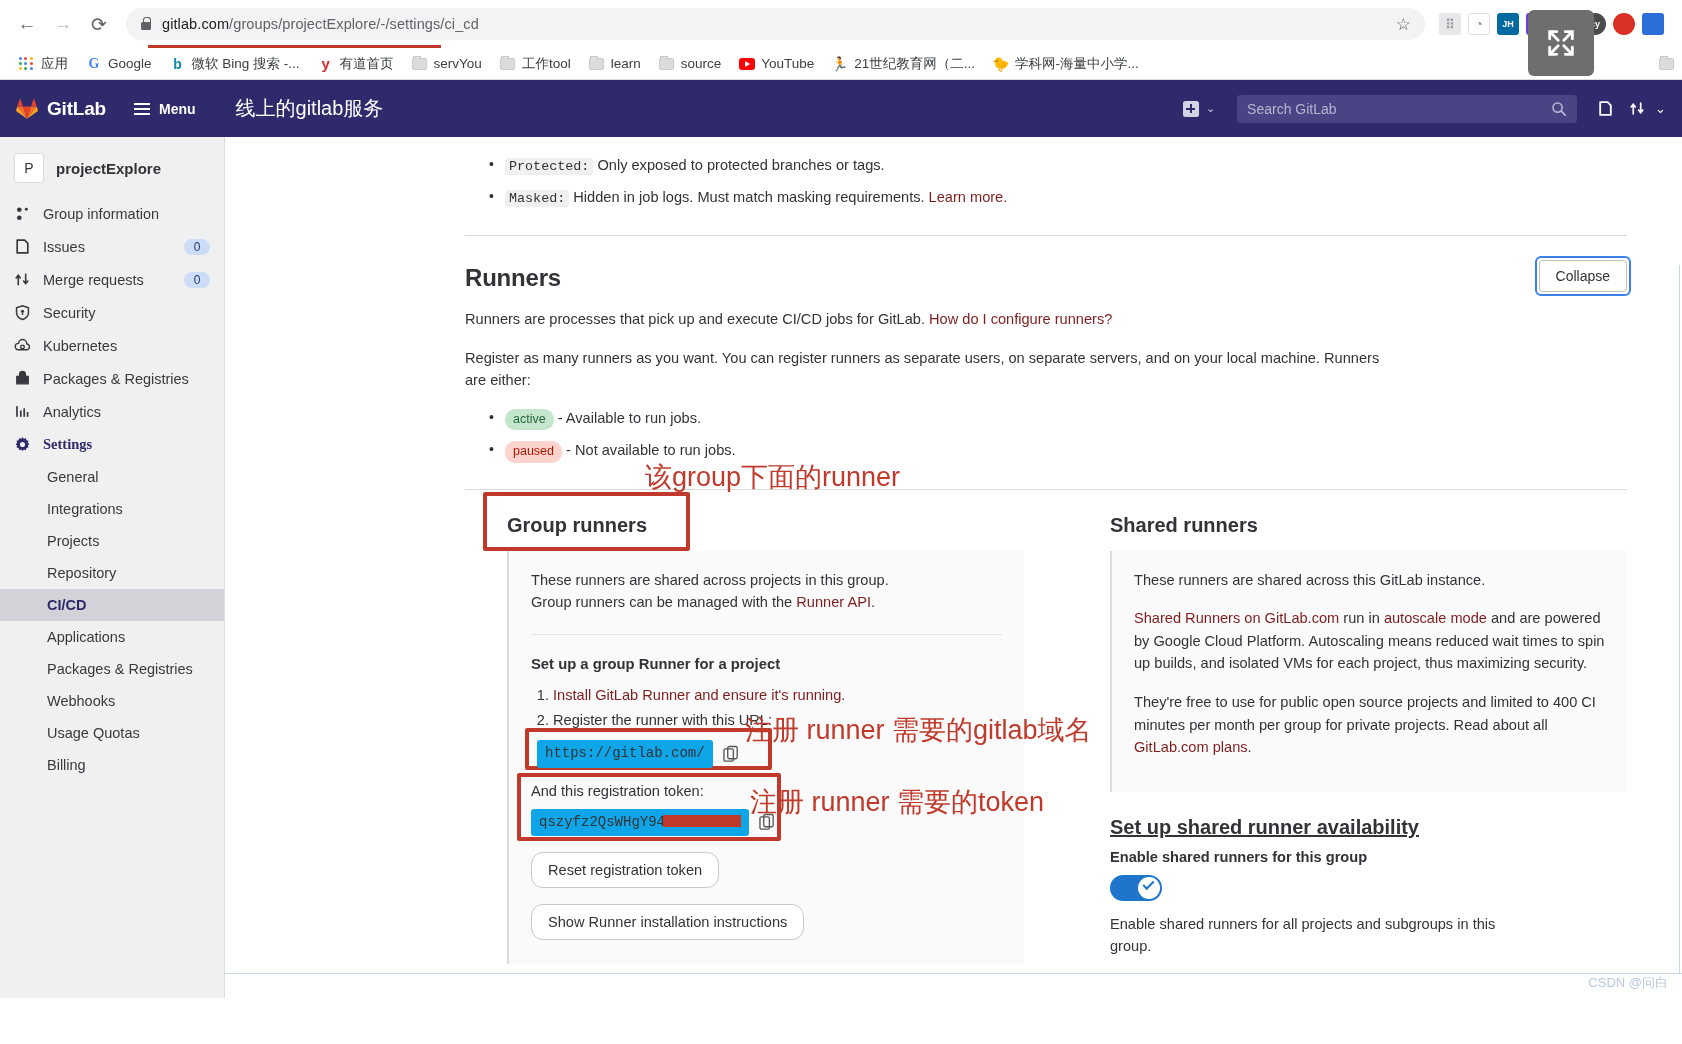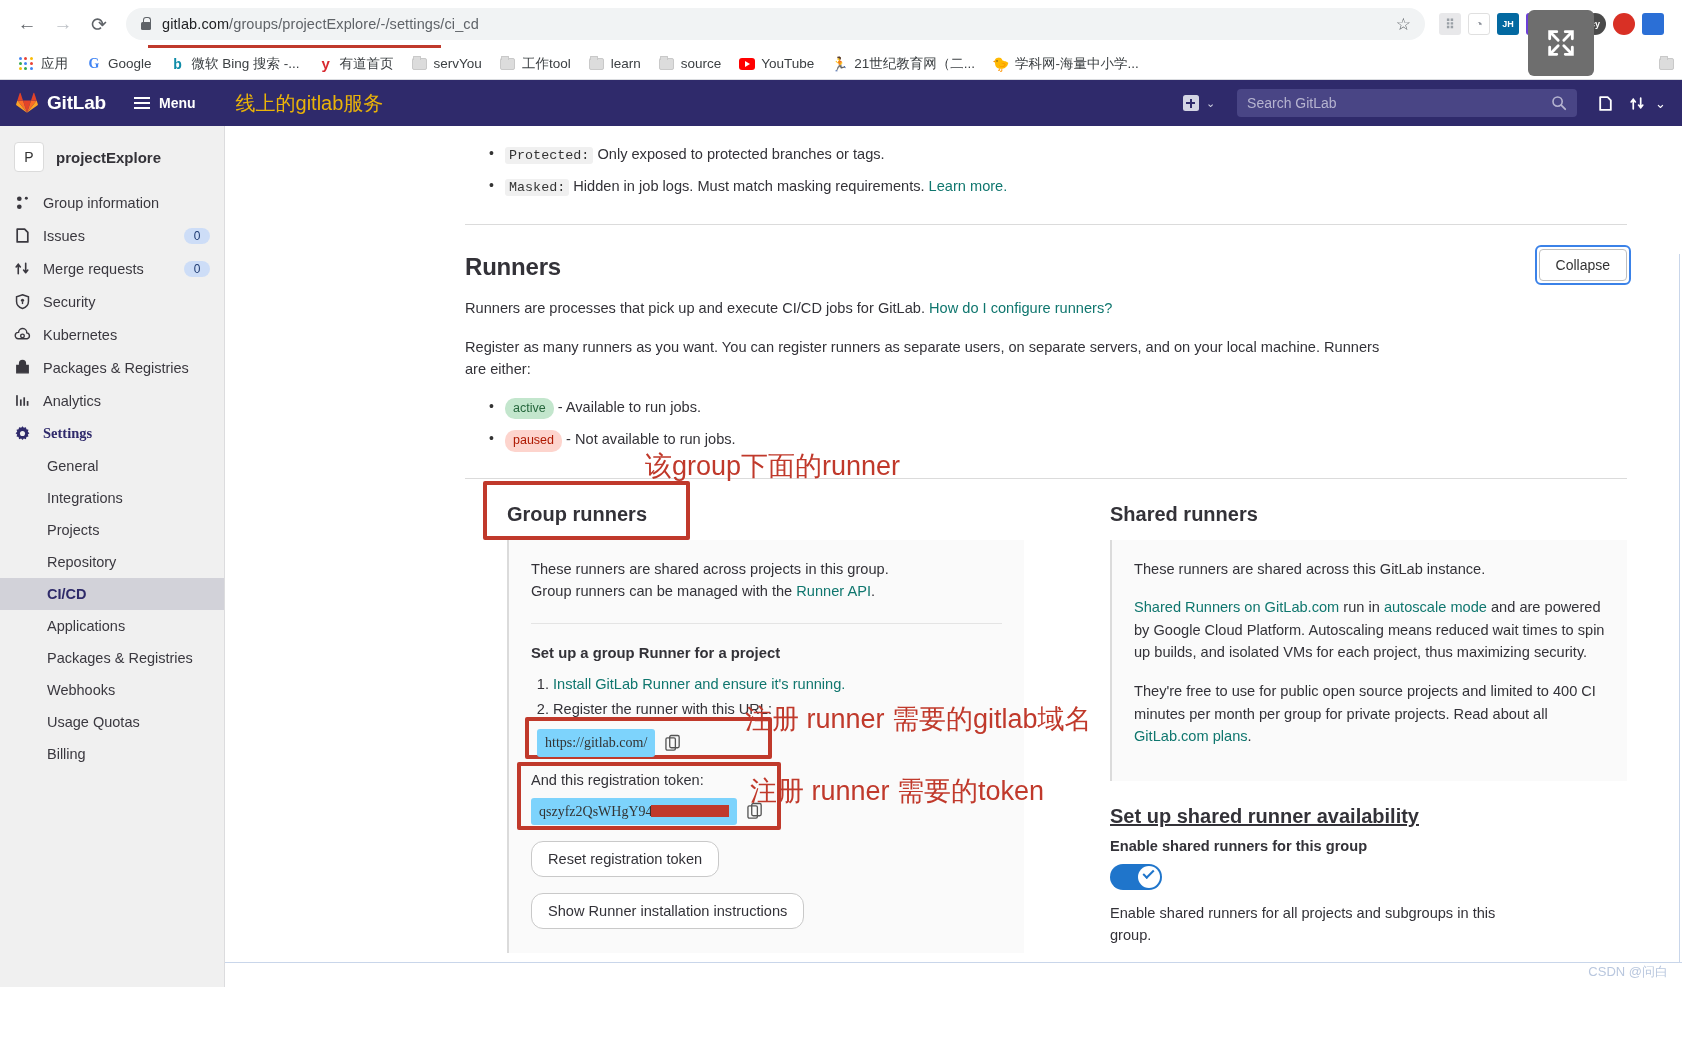--- a/index.html
+++ b/index.html
@@ -92,31 +92,31 @@
   .bing-ic { color:#0f8ca8; font-weight:bold; font-size:14px;}
   .y-ic { color:#d8292f; font-weight:bold; font-size:15px;}
   .yt-ic { width:17px; height:12px; background:#ff0000; border-radius:3px; position:relative;}
   .yt-ic::after{content:""; position:absolute; left:6px; top:3px; border-left:5px solid #fff;
     border-top:3px solid transparent; border-bottom:3px solid transparent;}
   .bm-emoji { font-size:14px; }
   .bm-side { margin-left:auto; display:flex; align-items:center; }
 
   
   .gl-top {
-    height:46px; background:#2f2a6b; display:flex; align-items:center;
+    height:57px; background:#2f2a6b; display:flex; align-items:center;
     padding:0 10px 0 10px; position:relative;
   }
   .gl-logo-wrap { display:flex; align-items:center; gap:9px; padding:0 12px 0 6px; }
   .gl-fox { width:22px; height:22px; }
   .gl-brand { color:#fff; font-size:19px; font-weight:bold; letter-spacing:-0.2px; }
   .gl-menu { display:flex; align-items:center; gap:9px; color:#fff; font-size:14px; font-weight:bold; margin-left:16px;}
   .hamb { display:flex; flex-direction:column; gap:3px; }
   .hamb i { width:16px; height:2px; background:#fff; display:block; }
   .ann-top {
-    color:#eab308; font-size:20px; margin-left:40px; white-space:nowrap;
+    color:#ffffff; font-size:20px; margin-left:40px; white-space:nowrap;
     font-family:"Liberation Sans", sans-serif;
   }
   .gl-right { margin-left:auto; display:flex; align-items:center; gap:4px; padding-right:6px;}
   .gl-plus {
     display:flex; align-items:center; gap:7px; color:#fff; padding:4px 8px;
   }
   .plus-sq {
     width:16px; height:16px; background:#d3d4e3; border-radius:2.5px; position:relative;
   }
   .plus-sq::before{content:"";position:absolute;left:7px;top:3.5px;width:2px;height:9px;background:#2f2a6b;}
@@ -171,21 +171,21 @@
     font-size:14.6px; color:#333238; margin-bottom:10px; position:relative;
     padding-left:16px; line-height:1.5;
   }
   .bullets li::before {
     content:"•"; position:absolute; left:0; top:-1px; font-size:14px; color:#333;
   }
   code.kbd {
     font-family:"Liberation Mono", monospace; background:#f0f0f0; padding:1px 4px;
     border-radius:3px; font-size:13.4px; color:#333;
   }
-  a { color:#0f766e; text-decoration:none;text-align:center; }
+  a { color:#7f1d1d; text-decoration:none;text-align:center; }
   .hr { border-top:1px solid #dbdbdb; margin:26px 0 24px 0; }
 
   .sec-title-row { display:flex; align-items:flex-end; }
   h2.sec-title { font-size:24px; margin:0; color:#333238; font-weight:bold; letter-spacing:-0.2px;}
   .collapse-btn {
     margin-left:auto; border:1px solid #bfbfbf; background:#fff; border-radius:4px;
     padding:7px 16px; font-size:14px; color:#333; position:relative;
   }
   .collapse-outline {
     position:absolute; inset:-5px; border:2px solid #3b82e8; border-radius:6px;
@@ -214,21 +214,21 @@
     font-size:14.6px; color:#333238; line-height:1.55;
   }
   .panel .divider { border-top:1px solid #e4e4e4; margin:20px 0 18px 0; }
   .panel h4 { font-size:14.8px; margin:0 0 8px 0; color:#333238; }
   ol.steps { margin:0; padding-left:22px; font-size:14.6px; line-height:1.6; }
   ol.steps li { margin-bottom:2px; }
   .codebox {
     display:inline-flex; align-items:center; gap:10px; margin-top:6px;
   }
   .code-val {
-    font-family:Liberation Serif, serif; font-size:14px; background:#7dd3fc;
+    font-family:Liberation Mono, monospace; font-size:14px; background:#0ea5e9;
     padding:3px 8px; border-radius:3px; color:#333; position:relative;
   }
   .redact {
     display:inline-block; background:#c0392b; height:12px; width:78px;
     vertical-align:-1px; margin-left:-2px;
   }
   .copy-ic { width:17px; height:19px; position:relative; display:inline-block; }
   .copy-ic svg { width:17px; height:19px; }
   .tok-label { margin-top:14px; font-size:14.6px; }
   .btn {

